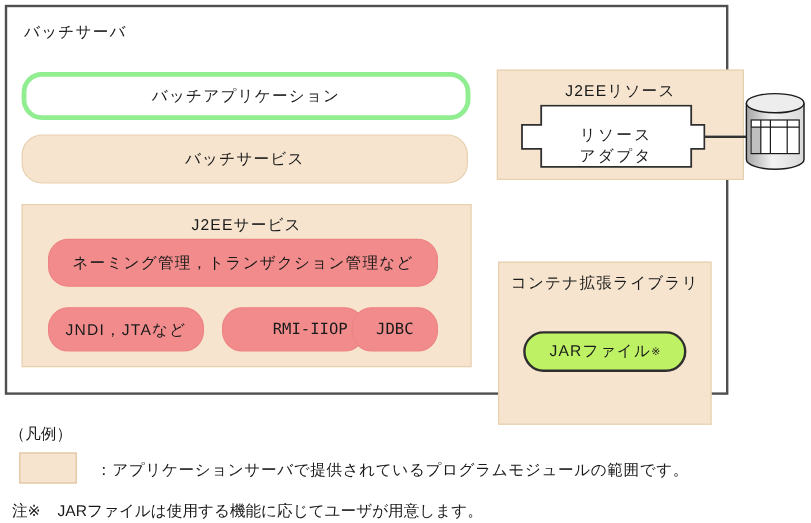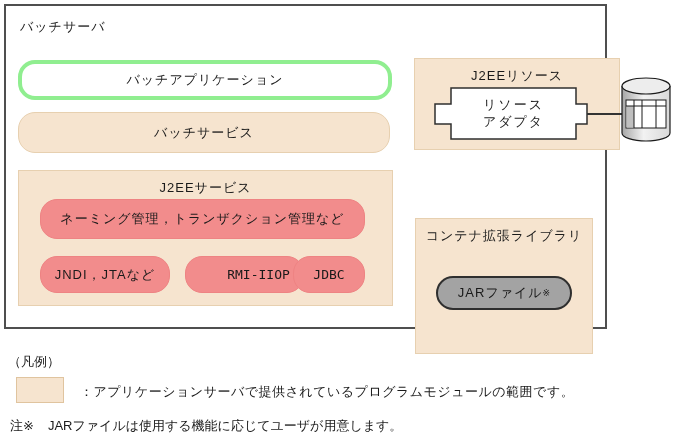--- a/index.html
+++ b/index.html
@@ -82,33 +82,33 @@
   .adapter-wrap {
     position: absolute;
     left: 19px; top: 28px;
     width: 154px; height: 53px;
   }
   .adapter-wrap svg { position: absolute; left: 0; top: 0; }
   .adapter-text {
     position: absolute;
     left: 17px; right: 12px; top: 1px; bottom: 1px;
     display: flex; flex-direction: column;
-    align-items: center; justify-content: center;
+    align-items: center; justify-content: flex-end;
     line-height: 1.3;
     letter-spacing: 2px;
   }
   .container-lib-box {
     position: absolute;
     left: 409px; top: 164px;
     width: 178px; height: 136px; margin-top: 48px;
   }
   .jar-box {
     left: 20px; top: 57px;
     width: 136px; height: 34px;
-    background: #a3a3a3;
+    background: #bef264;
     border: 2px solid #2f2f2f;
     letter-spacing: 1px;
   }
   .jar-box sup { font-size: 9px; letter-spacing: 0; }
 
   .connector-line {
     position: absolute;
     left: 587px; top: 113px;
     width: 35px; height: 2px;
     background: #333333;

